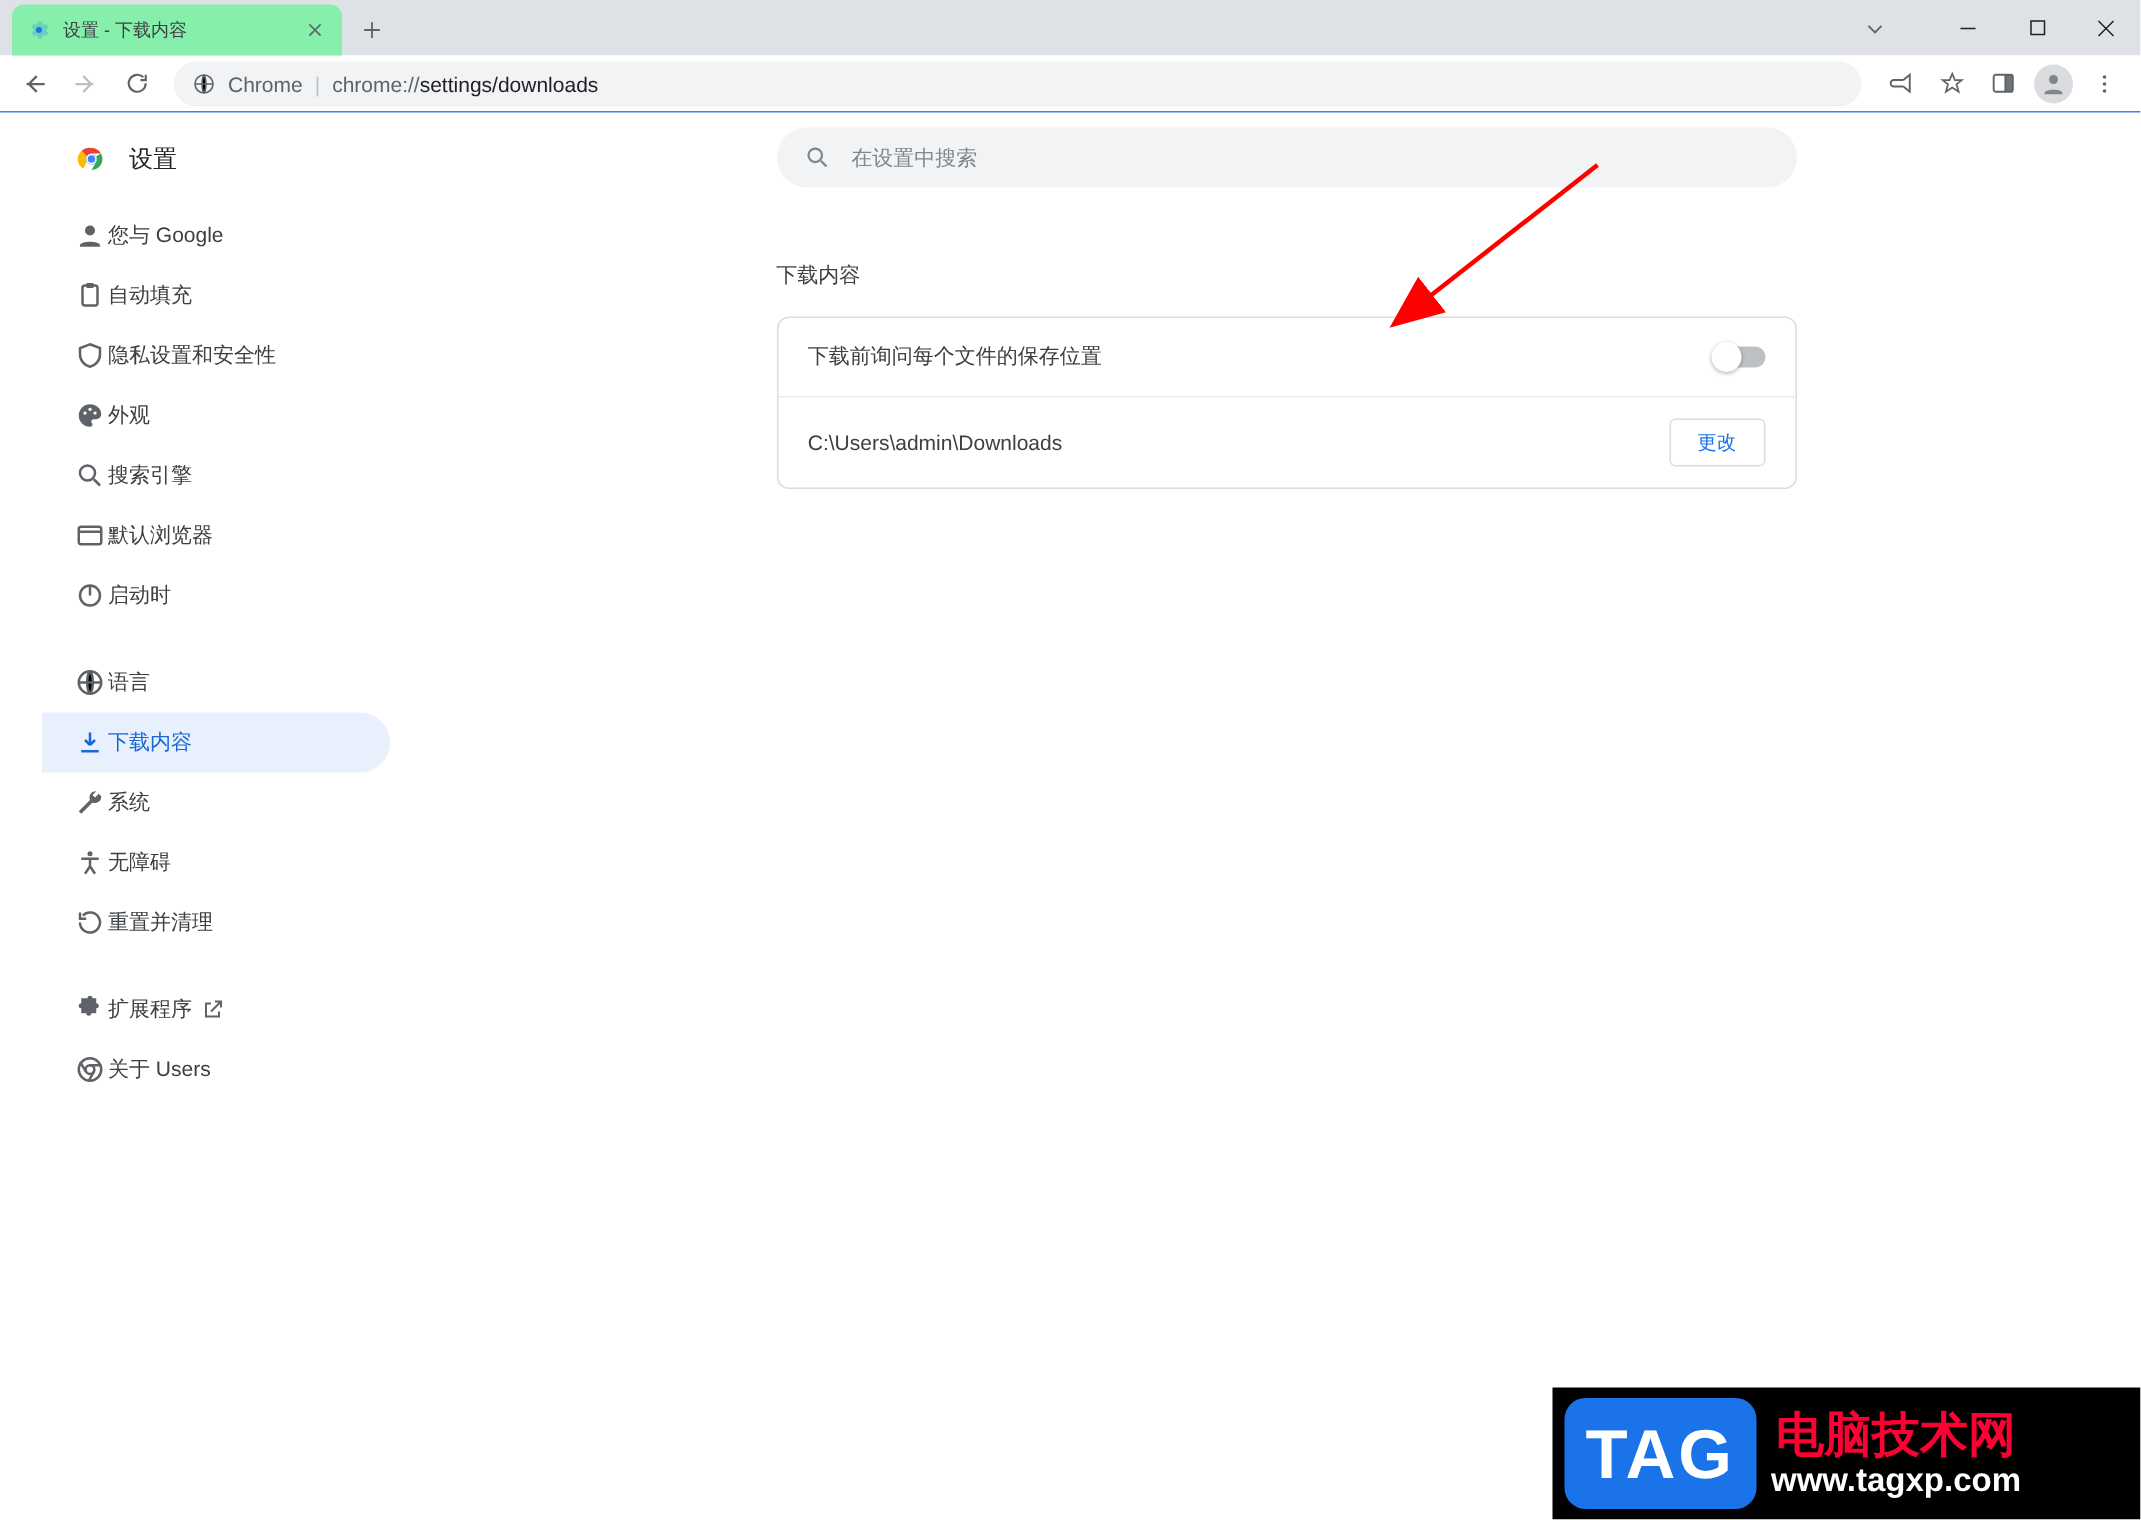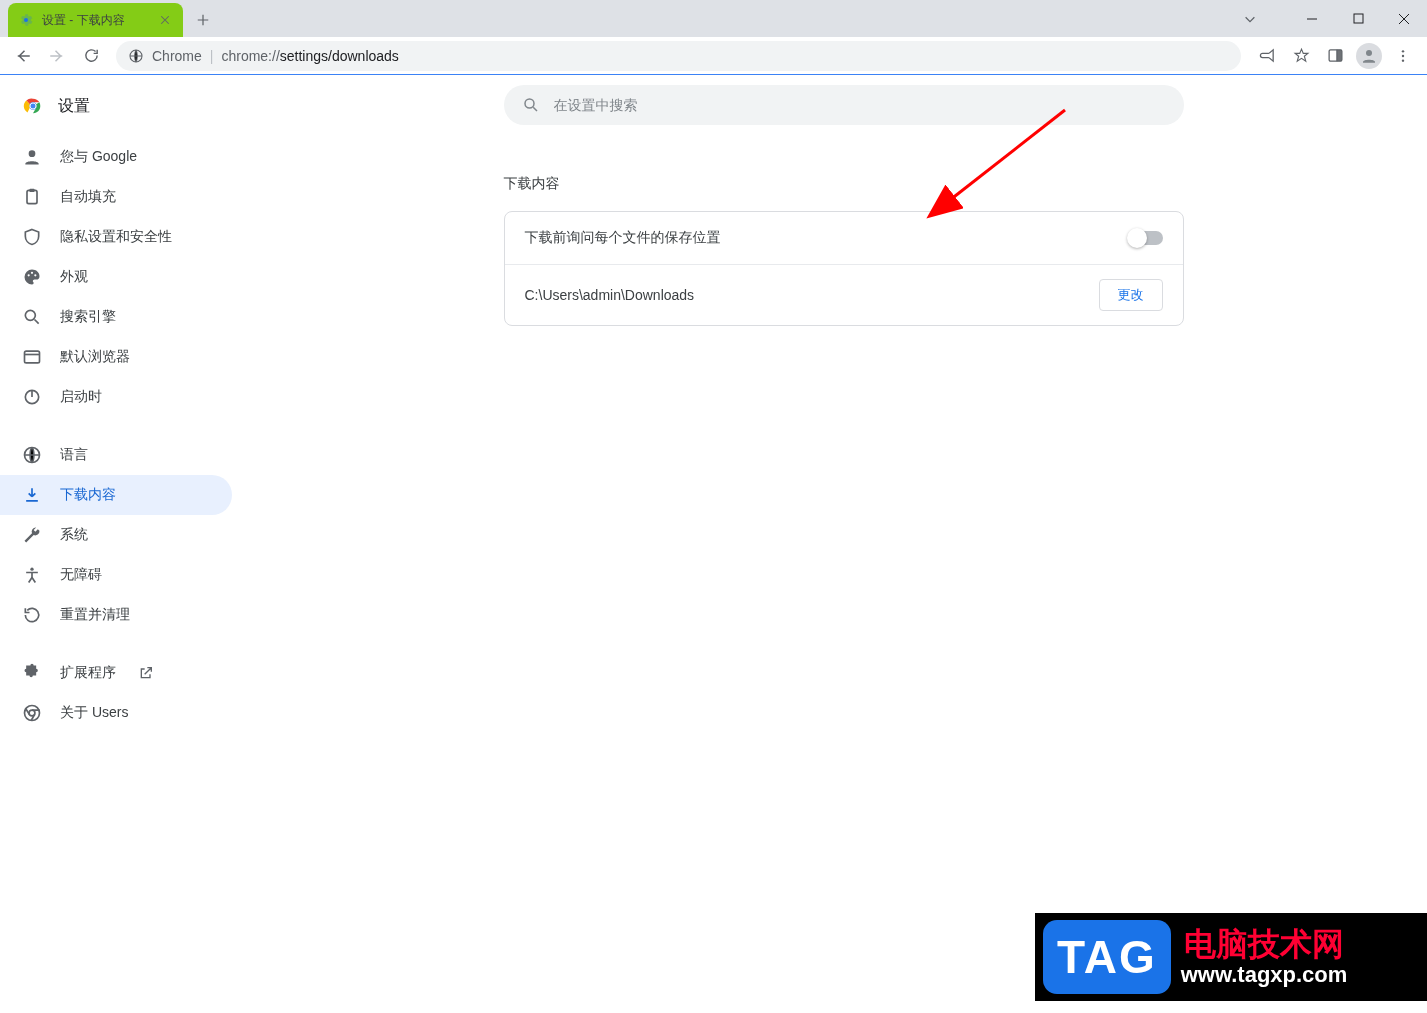--- a/index.html
+++ b/index.html
@@ -15,23 +15,23 @@
 
     
     .titlebar {
       height: 37px;
       background: #dee1e6;
       display: flex;
       align-items: flex-end;
       padding-left: 8px;
     }
     .tab {
-      background: #84cc16;
+      background: #86efac;
       height: 34px;
-      width: 175px;
+      width: 220px;
       border-radius: 8px 8px 0 0;
       display: flex;
       align-items: center;
       padding: 0 10px;
       gap: 8px;
       font-size: 12px;
       color: #3c4043;
       position: relative;
     }
     .tab-icon {
@@ -84,38 +84,38 @@
     .tb-right { display: flex; align-items: center; gap: 2px; }
     .tb-icon { width: 32px; height: 32px; display: flex; align-items: center; justify-content: center; color: #5f6368; border-radius: 50%; cursor: pointer; }
     .avatar {
       width: 26px; height: 26px;
       border-radius: 50%;
       background: #dadce0;
       display: flex; align-items: center; justify-content: center;
     }
 
     
-    .page { display: flex; height: calc(100% - 75px); }
+    .page { display: flex; height: calc(100% - 75px); padding-left: 28px; }
     .sidebar {
       width: 260px;
       padding-top: 10px;
     }
     .side-header {
       display: flex; align-items: center;
       padding: 10px 22px;
       gap: 14px;
     }
     .chrome-logo { width: 22px; height: 22px; }
     .side-title { font-size: 16px; color: #202124; font-weight: 500; }
     .side-list { margin-top: 10px; }
     .side-item {
       height: 40px;
       display: flex; align-items: center;
       padding: 0 22px;
-      gap: 18px;
+      gap: 2px;
       color: #3c4043;
       font-size: 14px;
       cursor: pointer;
       border-radius: 0 20px 20px 0;
       margin-right: 28px;
     }
     .side-item.active { background: #e8f0fe; color: #1967d2; }
     .side-item.active .side-icon { color: #1967d2; }
     .side-icon { width: 20px; height: 20px; color: #5f6368; display: flex; align-items: center; justify-content: center; flex-shrink: 0; }
     .side-gap { height: 18px; }
@@ -190,21 +190,21 @@
     .arrow-anno {
       position: absolute;
       left: 920px;
       top: 100px;
       pointer-events: none;
     }
 
     
     .watermark {
       position: absolute;
-      right: 0; bottom: 12px;
+      right: 0; bottom: 0;
       width: 392px; height: 88px;
       background: #000;
       display: flex; align-items: center;
       padding: 6px 8px;
       gap: 10px;
     }
     .wm-tag {
       background: #1a73e8;
       border-radius: 14px;
       padding: 10px 14px;

